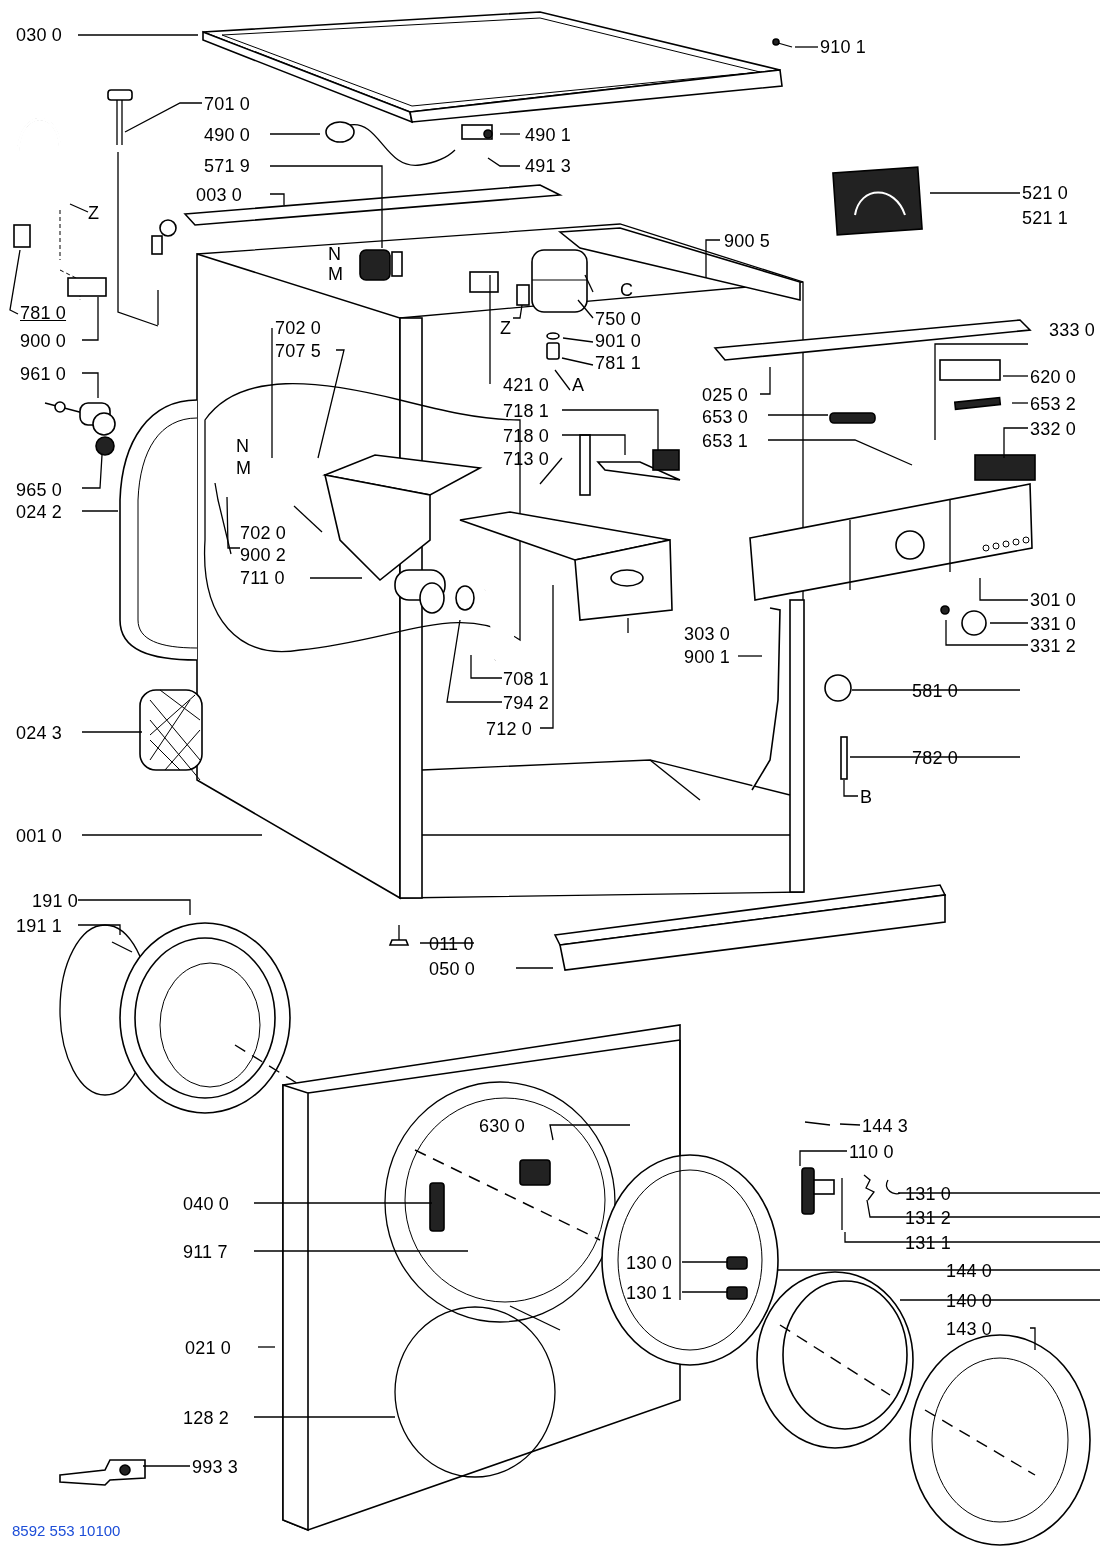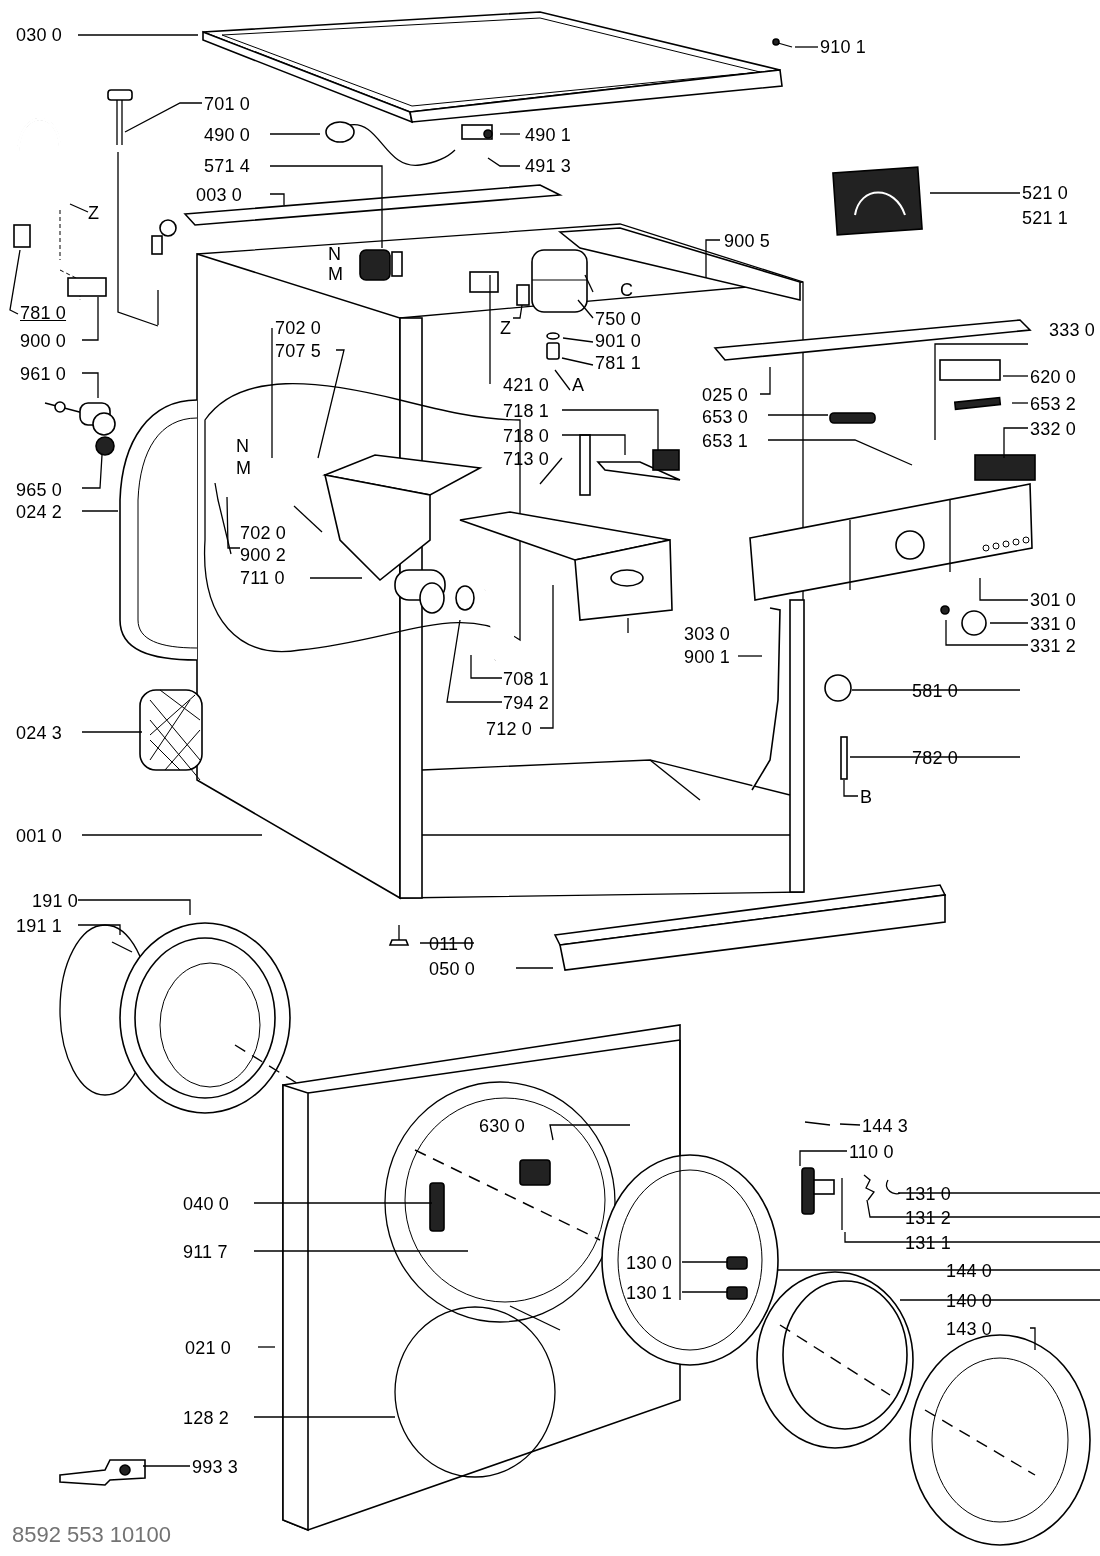--- a/index.html
+++ b/index.html
@@ -1,19 +1,19 @@
 <!DOCTYPE html>
 <html><head>
 <meta charset="utf-8">
 <style>
   html, body { margin:0; padding:0; background:#ffffff; }
   body { width:1100px; height:1556px; position:relative; overflow:hidden; font-family:"Liberation Sans", sans-serif; }
   #art { position:absolute; left:0; top:0; width:1100px; height:1556px; }
   .lbl { position:absolute; font-size:18px; line-height:20px; color:#000; white-space:nowrap; letter-spacing:0.2px; }
-  .docnum { position:absolute; left:12px; top:1522px; font-size:22px; color:#737373; }
+  .docnum { position:absolute; left:12px; top:1522px; font-size:15px; color:#1d4ed8; }
   svg .ln { stroke:#000; stroke-width:1.3; fill:none; }
   svg .part { stroke:#000; stroke-width:1.6; fill:#fff; }
   svg .partd { stroke:#000; stroke-width:1.6; fill:#222; }
   svg .thin { stroke:#000; stroke-width:1; fill:none; }
   svg .dash { stroke:#000; stroke-width:1.4; fill:none; stroke-dasharray:12 8; }
 </style>
 </head>
 <body>
 
 <svg id="art" viewBox="0 0 1100 1556" xmlns="http://www.w3.org/2000/svg">
@@ -301,21 +301,21 @@
     <polyline class="ln" points="1030,1328 1035,1328 1035,1350"></polyline>
     <polyline class="ln" points="680,1300 680,1040" stroke-width="1"></polyline>
   </g>
 </svg>
 
 <span class="lbl" style="left:16px;top:25px;">030 0</span>
 <span class="lbl" style="left:820px;top:37px;">910 1</span>
 <span class="lbl" style="left:204px;top:94px;">701 0</span>
 <span class="lbl" style="left:204px;top:125px;">490 0</span>
 <span class="lbl" style="left:525px;top:125px;">490 1</span>
-<span class="lbl" style="left:204px;top:156px;">571 4</span>
+<span class="lbl" style="left:204px;top:156px;">571 9</span>
 <span class="lbl" style="left:525px;top:156px;">491 3</span>
 <span class="lbl" style="left:196px;top:185px;">003 0</span>
 <span class="lbl" style="left:1022px;top:183px;">521 0</span>
 <span class="lbl" style="left:1022px;top:208px;text-align:right;">521 1</span>
 <span class="lbl" style="left:88px;top:203px;">Z</span>
 <span class="lbl" style="left:724px;top:231px;">900 5</span>
 <span class="lbl" style="left:328px;top:244px;">N</span>
 <span class="lbl" style="left:328px;top:264px;">M</span>
 <span class="lbl" style="left:620px;top:280px;">C</span>
 <span class="lbl" style="left:500px;top:318px;">Z</span>

